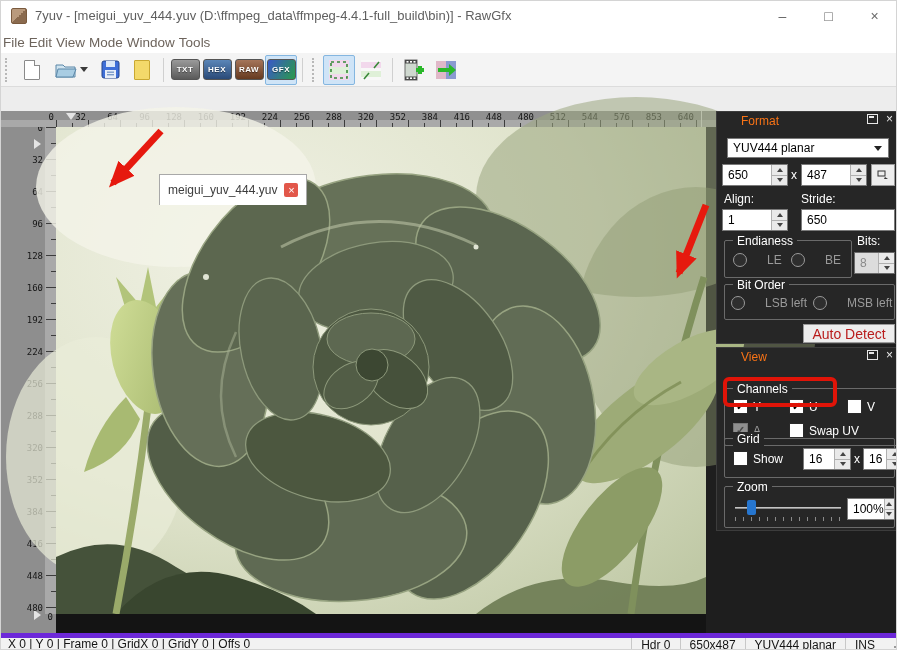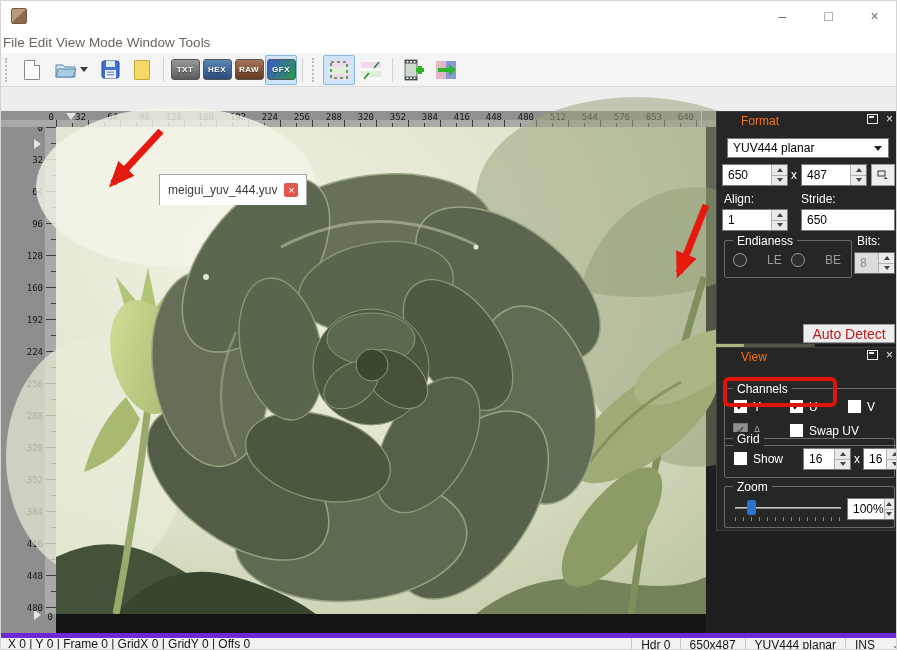--- a/index.html
+++ b/index.html
@@ -95,20 +95,21 @@
     radial-gradient(circle at 7px 13px,#9a9a9a 1.2px,transparent 1.5px),
     radial-gradient(circle at 11px 9px,#9a9a9a 1.2px,transparent 1.5px);}
 </style>
 </head>
 <body>
 
 <div id="app">
 
   <div class="abs titlebar">
     <div class="abs app-icon"></div>
+    <div class="abs title-text">7yuv - [meigui_yuv_444.yuv (D:\ffmpeg_data\ffmpeg-4.4.1-full_build\bin)] - RawGfx</div>
     <div class="abs winbtn" style="left:759px;">–</div>
     <div class="abs winbtn" style="left:805px;">□</div>
     <div class="abs winbtn" style="left:851px;">×</div>
   </div>
 
   <div class="abs menubar">
     <span class="menu-item">File</span>
     <span class="menu-item">Edit</span>
     <span class="menu-item">View</span>
     <span class="menu-item">Mode</span>
@@ -478,20 +479,31 @@
       <span class="val">8</span>
       <span class="btns">
           <div>
             <i class="arr-up"></i>
           </div>
           <div>
             <i class="arr-dn"></i>
           </div>
         </span>
     </div>
+    <div class="abs group" style="left:7px;top:172px;width:171px;height:36px;">
+      <span class="group-label">Bit Order</span>
+      <div class="abs radio" style="left:6px;top:11px;">
+          <span class="rc"></span>
+          <span>LSB left</span>
+        </div>
+      <div class="abs radio" style="left:88px;top:11px;">
+          <span class="rc"></span>
+          <span>MSB left</span>
+        </div>
+    </div>
     <div class="abs button" style="left:86px;top:212px;width:92px;height:19px;">Auto Detect</div>
   </div>
 
   <div class="abs panel" style="left:715px;top:346px;width:182px;height:184px;">
     <div class="dock-title">View</div>
     <div class="dock-icons">
       <span class="float-ico"></span>
       <span class="x-ico">×</span>
     </div>
     <div class="abs group" style="left:7px;top:32px;width:191px;height:58px;margin-top:8px;" id="channels-group">

